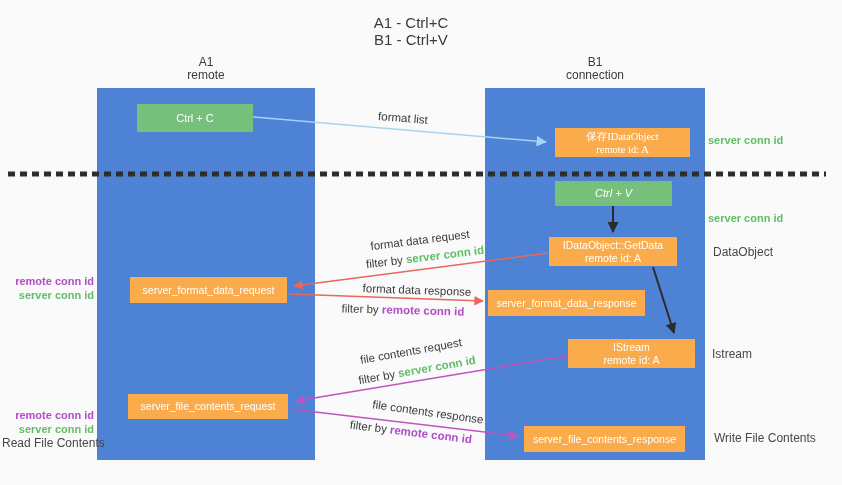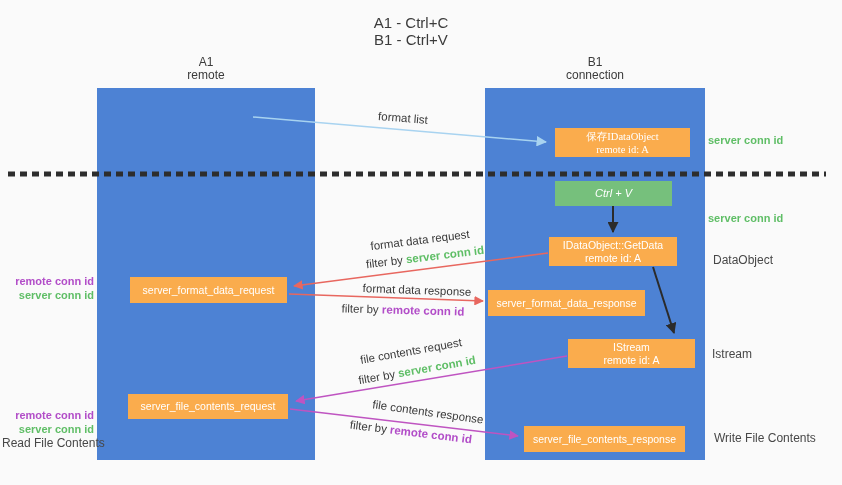--- a/index.html
+++ b/index.html
@@ -79,20 +79,23 @@
     <line x1="613" y1="206" x2="613" y2="232" stroke="#2b2b2b" stroke-width="2" marker-end="url(#mBlack)"></line>
     <line x1="653" y1="267" x2="674" y2="333" stroke="#2b2b2b" stroke-width="2" marker-end="url(#mBlack)"></line>
 
     <line x1="548" y1="253" x2="294" y2="286" stroke="#e8675f" stroke-width="1.6" marker-end="url(#mRed)"></line>
     <line x1="289" y1="294" x2="483" y2="301" stroke="#e8675f" stroke-width="1.6" marker-end="url(#mRed)"></line>
 
     <line x1="567" y1="356" x2="296" y2="401" stroke="#bf54c1" stroke-width="1.6" marker-end="url(#mMag)"></line>
     <line x1="290" y1="409" x2="518" y2="436" stroke="#bf54c1" stroke-width="1.6" marker-end="url(#mMag)"></line>
   </svg>
 
+  <div class="node node-green" style="left:137px;top:104px;width:116px;height:28px;">
+    <div>Ctrl + C</div>
+  </div>
 
   <div class="node node-orange" style="left:555px;top:128px;width:135px;height:29px;font-family:Liberation Serif, serif;">
     <div>保存IDataObject</div>
     <div>remote id: A</div>
   </div>
 
   <div class="node node-green" style="left:555px;top:181px;width:117px;height:25px;font-style:italic;">
     <div>Ctrl + V</div>
   </div>
 
@@ -131,21 +134,21 @@
   <div class="edge-label" style="left:403px;top:310px;--r:1.5deg;"><span>filter by </span><span class="k-purple">remote conn id</span></div>
 
   <div class="edge-label" style="left:411px;top:351px;--r:-10deg;">file contents request</div>
   <div class="edge-label" style="left:417px;top:370px;--r:-10deg;"><span>filter by </span><span class="k-green">server conn id</span></div>
 
   <div class="edge-label" style="left:428px;top:412px;--r:8deg;">file contents response</div>
   <div class="edge-label" style="left:411px;top:432px;--r:7deg;"><span>filter by </span><span class="k-purple">remote conn id</span></div>
 
   <div class="conn-note right green-t" style="left:708px;top:133px;">server conn id</div>
   <div class="conn-note right green-t" style="left:708px;top:211px;">server conn id</div>
-  <div class="gray-note" style="left:713px;top:245px;margin-top:8px;">DataObject</div>
+  <div class="gray-note" style="left:713px;top:245px;">DataObject</div>
   <div class="gray-note" style="left:712px;top:347px;">Istream</div>
   <div class="gray-note" style="left:714px;top:431px;">Write File Contents</div>
 
   <div class="conn-note leftcol" style="left:10px;top:274px;width:84px;">
     <div class="purple-t">remote conn id</div>
     <div class="green-t">server conn id</div>
   </div>
   <div class="gray-note ra" style="left:2px;top:389px;width:94px;">Read File Contents</div>
   <div class="conn-note leftcol" style="left:10px;top:408px;width:84px;">
     <div class="purple-t">remote conn id</div>

